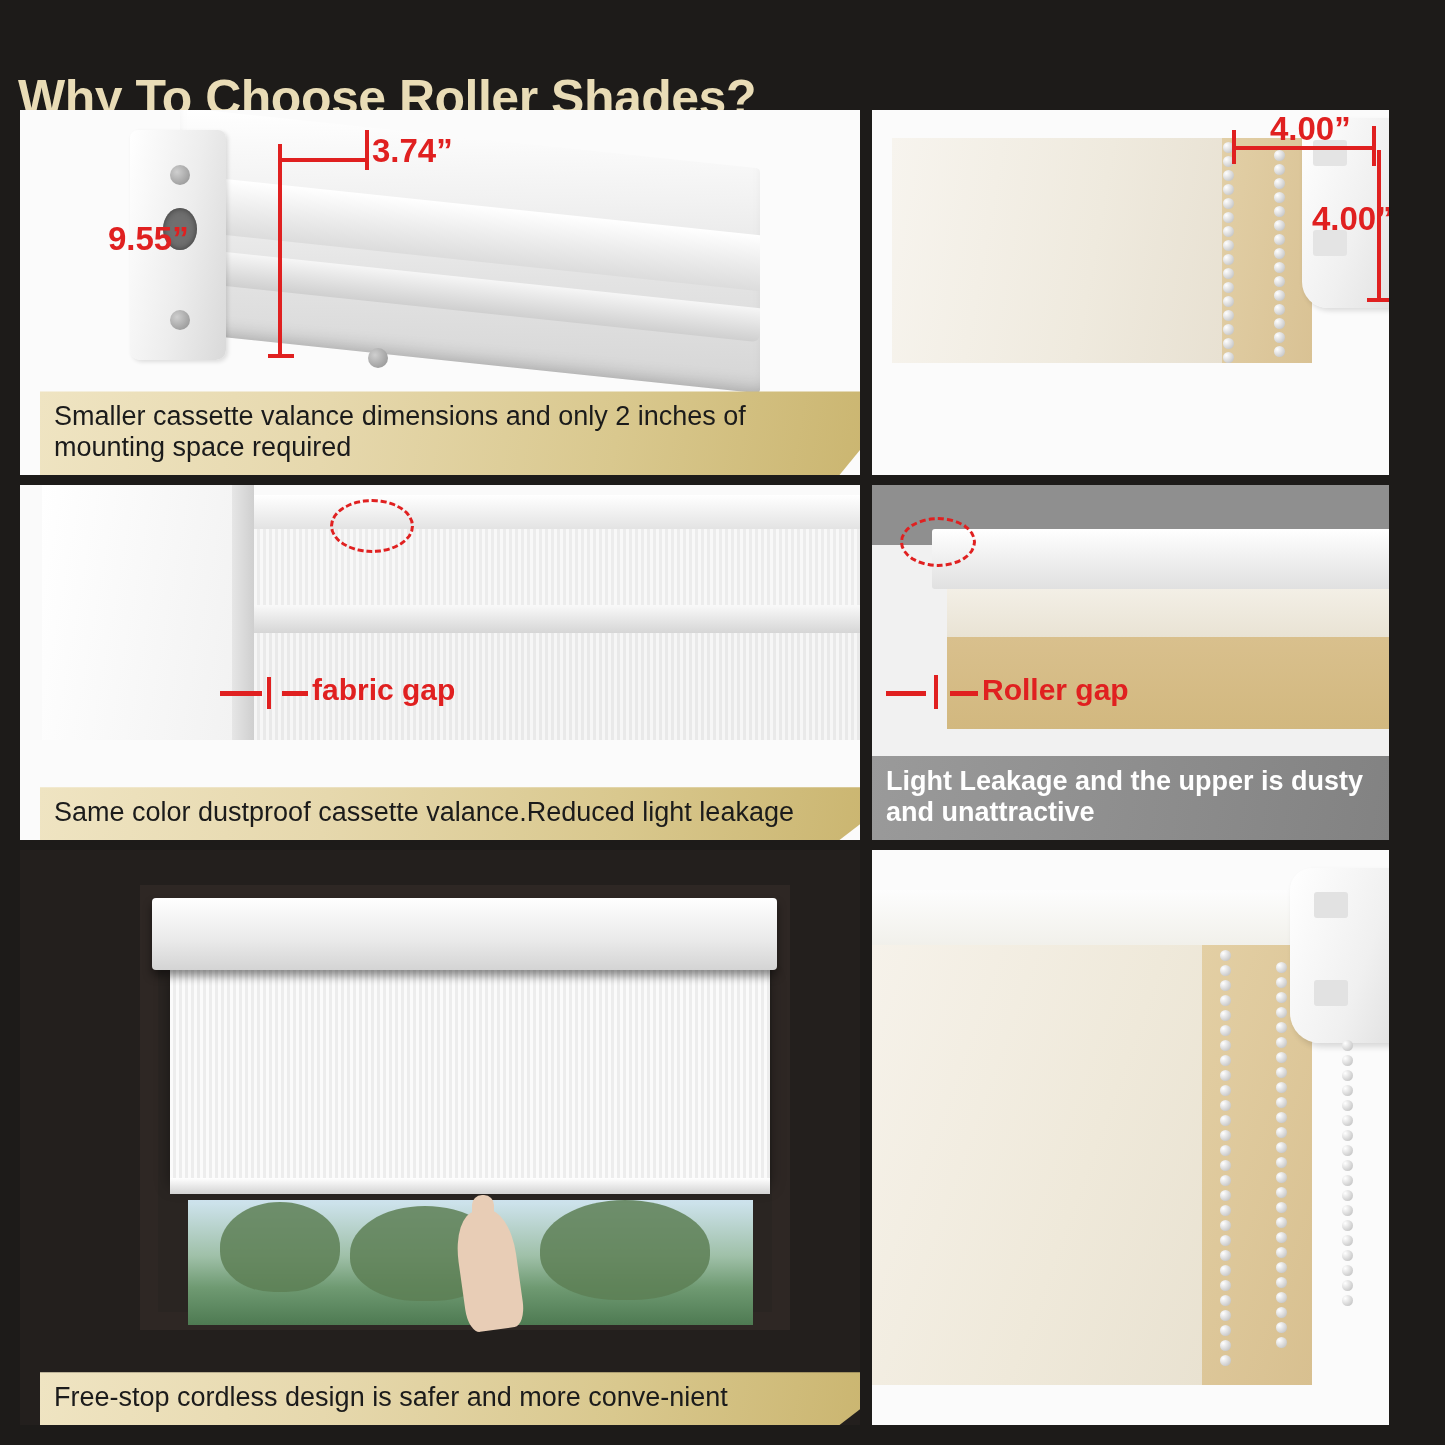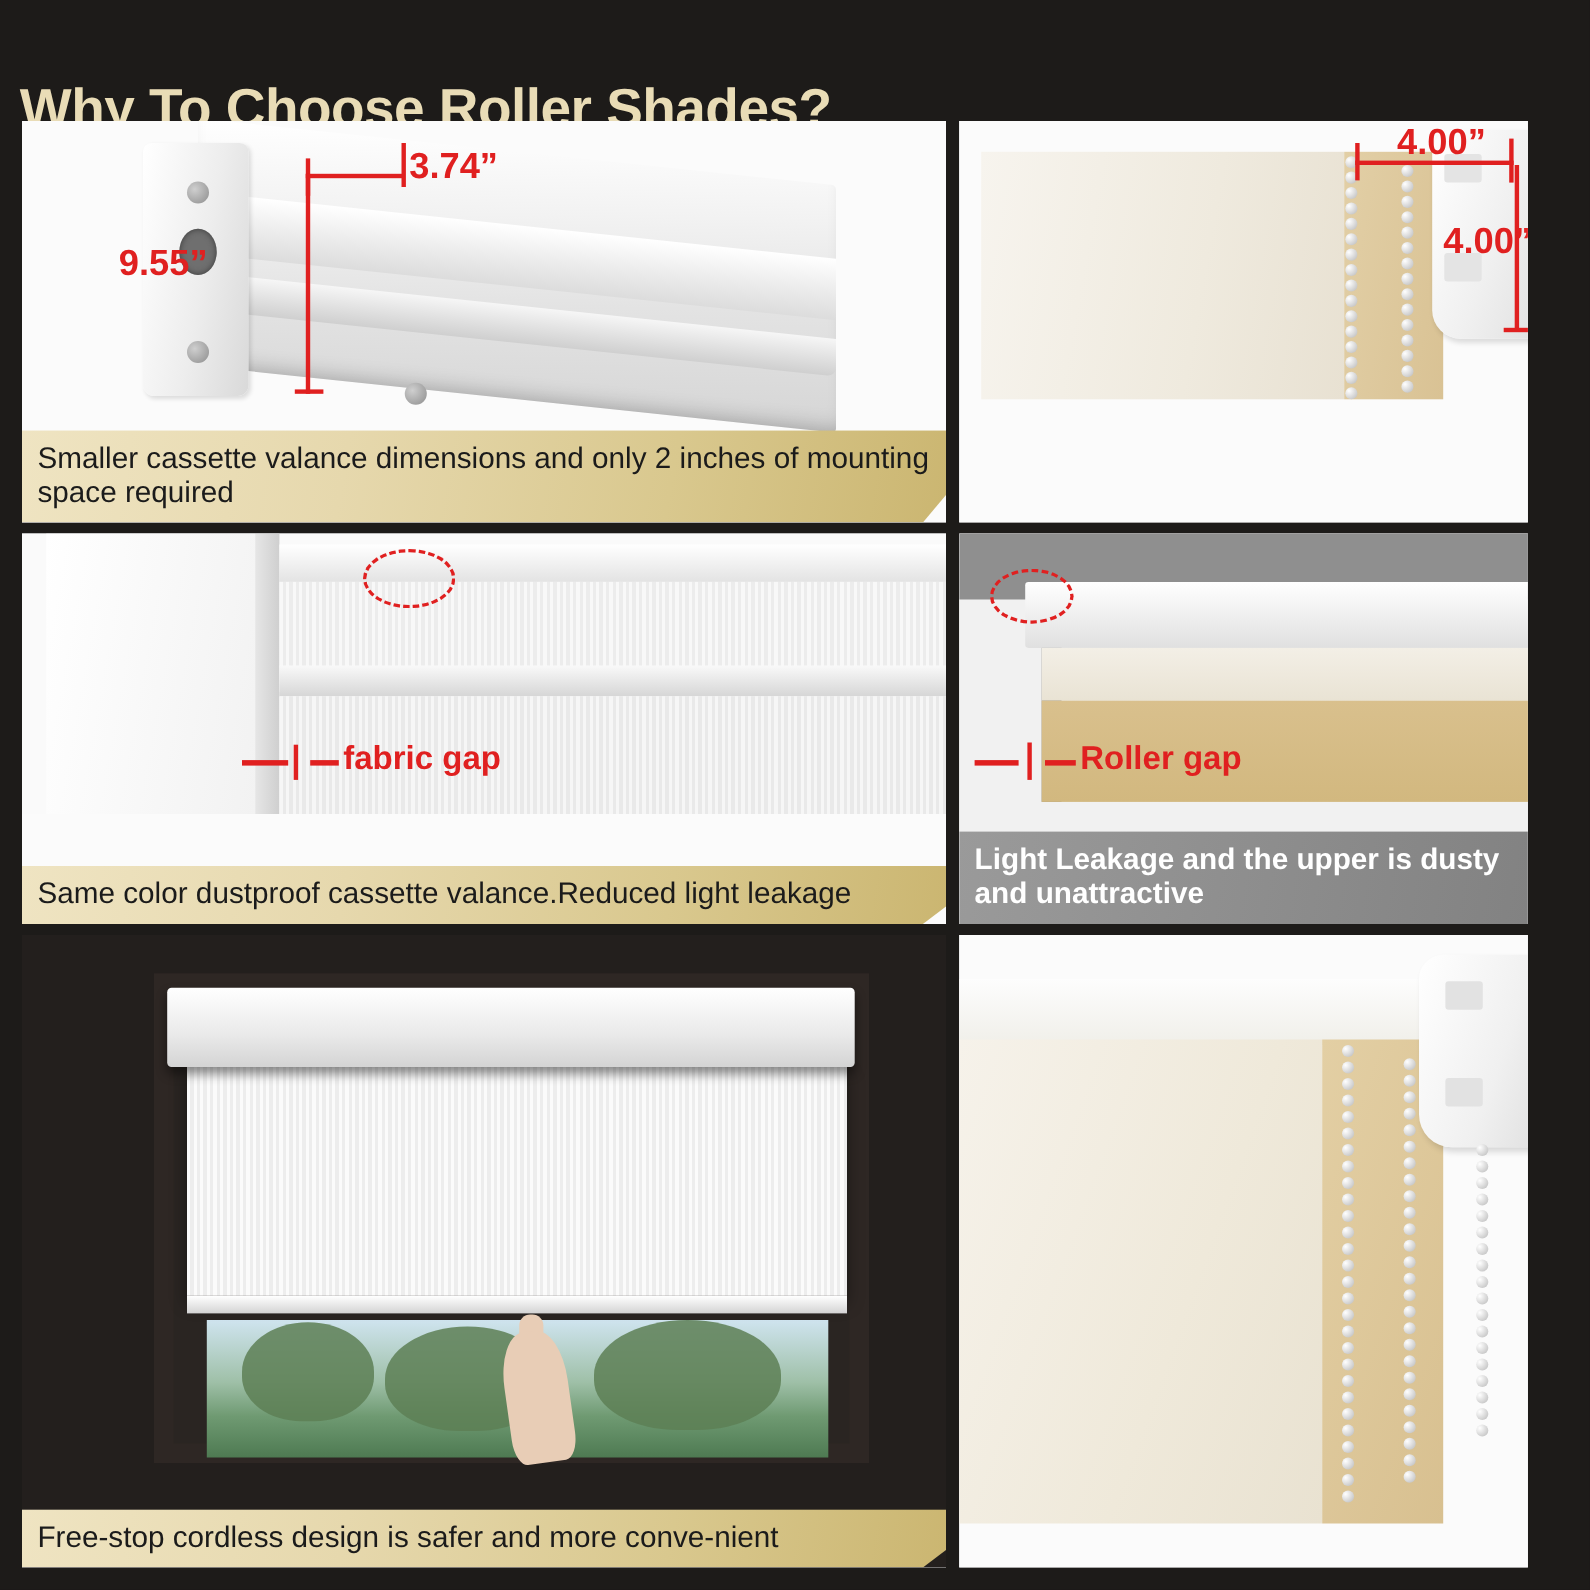--- a/index.html
+++ b/index.html
@@ -36,20 +36,21 @@
   .cap{
     position:absolute;left:0;right:0;bottom:0;
     box-sizing:border-box;
     padding:10px 14px 12px 14px;
     font-size:27px;line-height:1.14;
     font-weight:normal;
     color:#1b1b1b;
   }
   .cap.gold{
     background:linear-gradient(100deg,#efe4c2 0%,#e6d8ad 35%,#d9c88e 70%,#cbb671 100%);
+    margin-left:20px;
   }
   .cap.gray{
     background:linear-gradient(100deg,#9a9a9a 0%,#8e8e8e 50%,#828282 100%);
     color:#ffffff;
     font-weight:bold;
   }
 
   
   .cap.cut{clip-path:polygon(0 0, 100% 0, 100% 70%, 97.5% 100%, 0 100%);}
 

